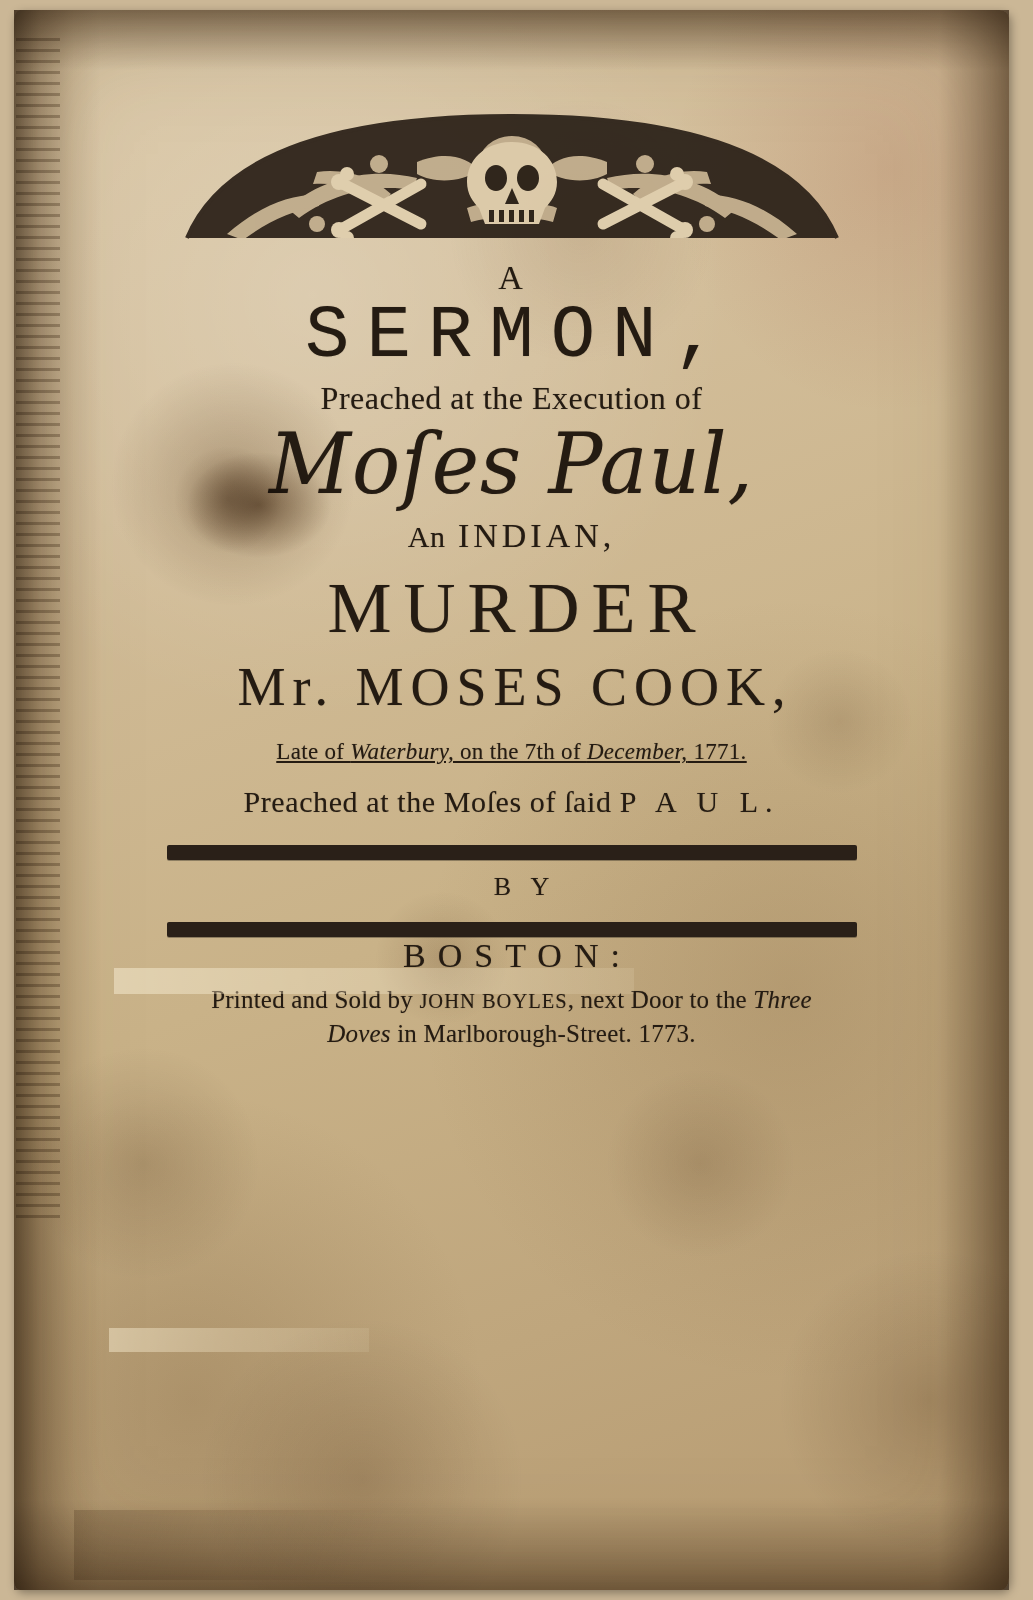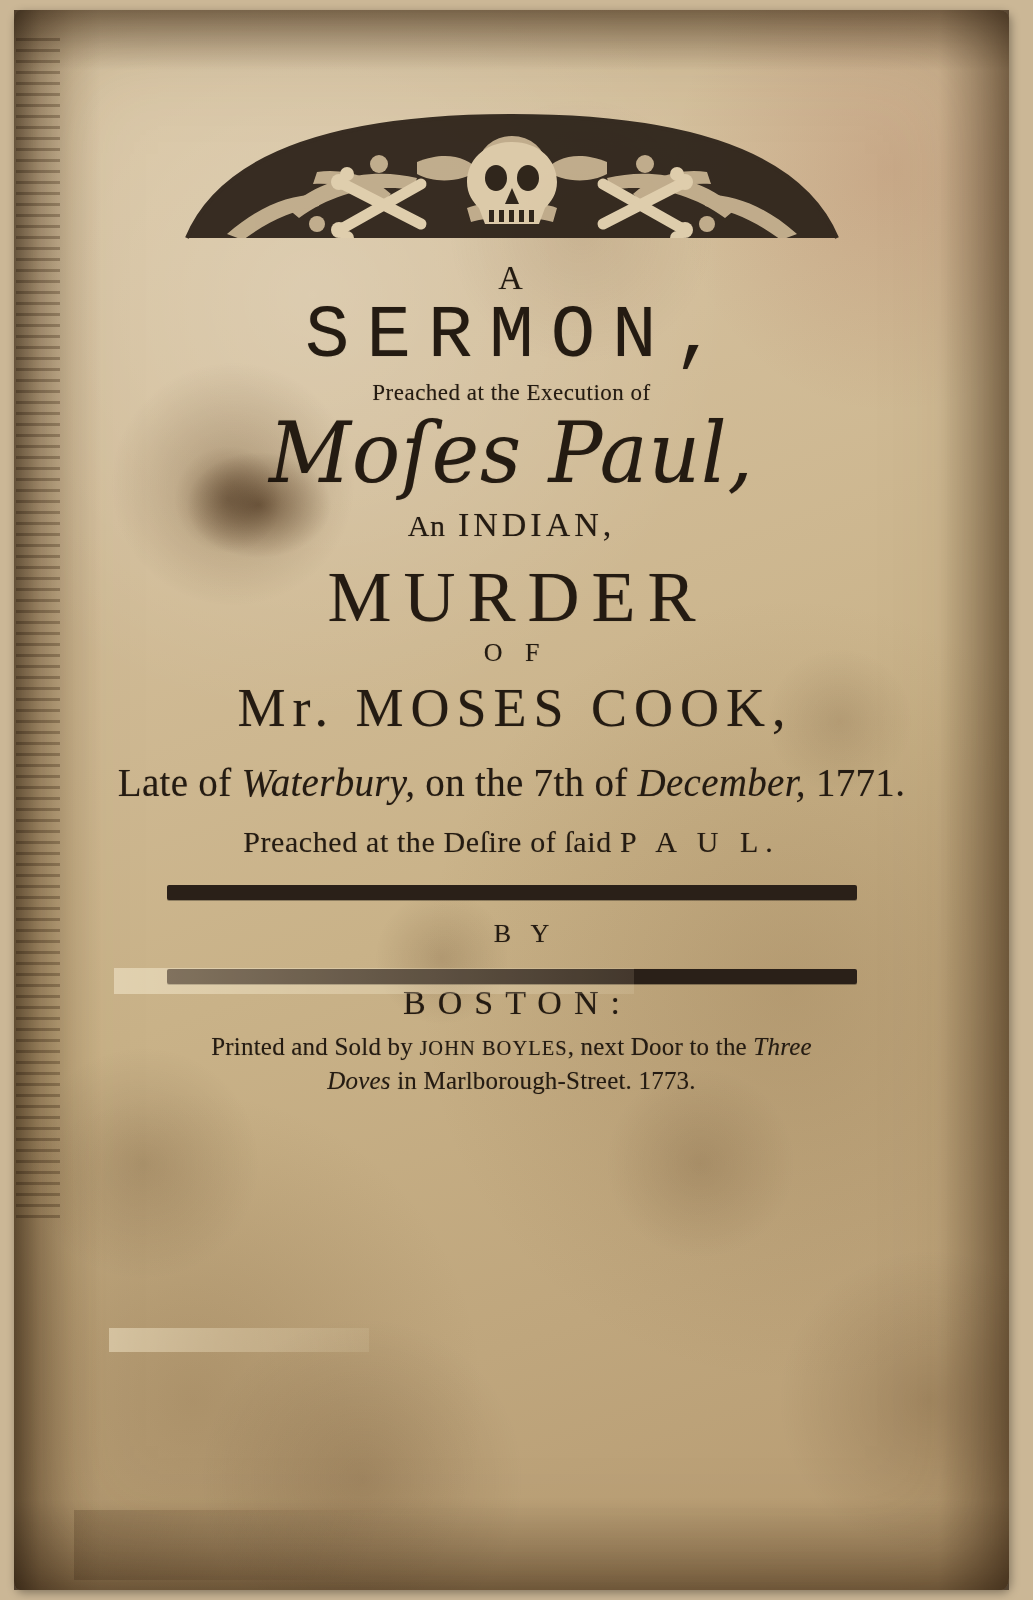--- a/index.html
+++ b/index.html
@@ -148,21 +148,21 @@
     margin-top: 4px;
     font-size: 74px;
     letter-spacing: 17px;
     line-height: 1.02;
     font-weight: 400;
     text-indent: 17px;
     font-family: Liberation Mono, monospace;
   }
   .sub1 {
     margin-top: 6px;
-    font-size: 23px;
+    font-size: 32px;
     letter-spacing: 0.5px;
   }
   .name-script {
     margin-top: 4px;
     font-family: "DejaVu Serif", serif;
     font-style: italic;
     font-size: 80px;
     letter-spacing: 1px;
     line-height: 1.1;
     transform: scaleY(1.05);
@@ -195,42 +195,43 @@
   }
   .victim {
     margin-top: 11px;
     font-size: 54px;
     letter-spacing: 7px;
     text-indent: 7px;
     line-height: 1.1;
   }
   .late-line {
     margin-top: 22px;
-    font-size: 39px;
+    font-size: 23px;
     letter-spacing: 0.3px;
+    text-decoration: underline;
   }
   .desire-line {
     margin-top: 20px;
     font-size: 30px;
     letter-spacing: 0.6px;
   }
   .desire-line .sp { letter-spacing: 7px; margin-top: 31px; }
 
   .rule {
     height: 15px;
     background: #2a2018;
     margin: 26px auto 0;
     width: 690px;
     border-radius: 2px;
     box-shadow: 0 1px 0 rgba(0,0,0,.3);
   }
   .rule.second { margin-top: 20px; width: 690px; }
 
   .by {
-    margin-top: 19px;
+    margin-top: 12px;
     font-size: 26px;
     letter-spacing: 7px;
     text-indent: 7px;
     padding-left: 20px;
   }
   .author {
     margin-top: 2px;
     font-size: 58px;
     letter-spacing: 8px;
     text-indent: 8px;
@@ -380,29 +381,28 @@
 
       <span class="ln name-script">Moſes Paul,</span>
 
       <span class="ln sub2">
         <span class="small">An</span>
         <span>INDIAN,</span>
       </span>
 
 
       <span class="ln murder">MURDER</span>
-      <span class="ln of">O F</span>
       <span class="ln victim">Mr. MOSES COOK,</span>
 
       <span class="ln late-line">
         <span>Late of </span><i>Waterbury,</i><span> on the 7th of </span><i>December,</i><span> 1771.</span>
       </span>
 
       <span class="ln desire-line">
-        <span>Preached at the Deſire of ſaid </span><span class="sp">P A U L.</span>
+        <span>Preached at the Moſes of ſaid </span><span class="sp">P A U L.</span>
       </span>
 
       <div class="rule"></div>
 
       <span class="ln by">B Y</span>
 
       <div class="rule second"></div>
 
       <span class="ln city">BOSTON:</span>
 

